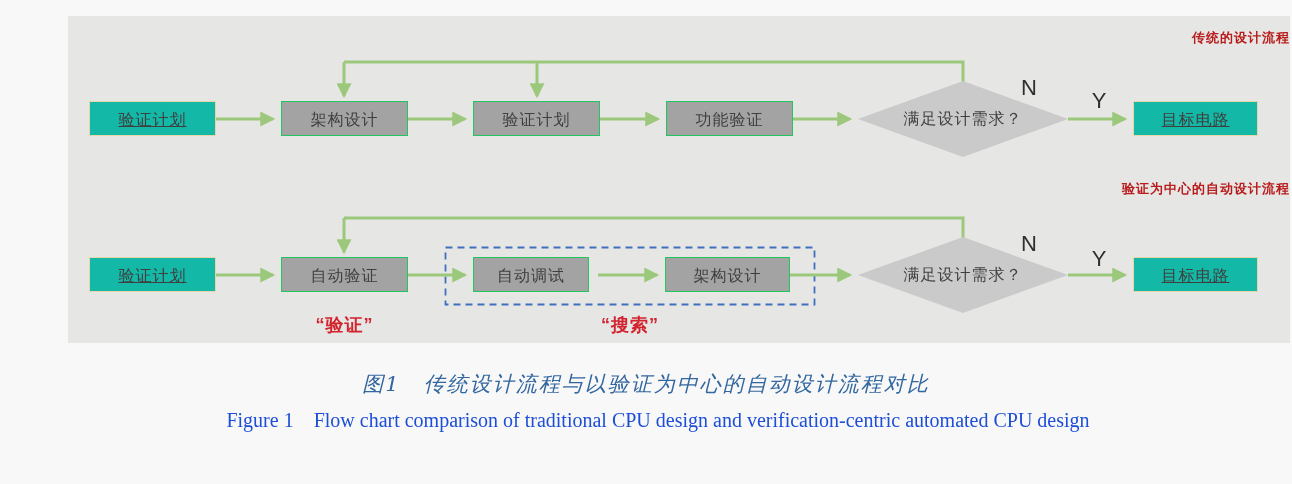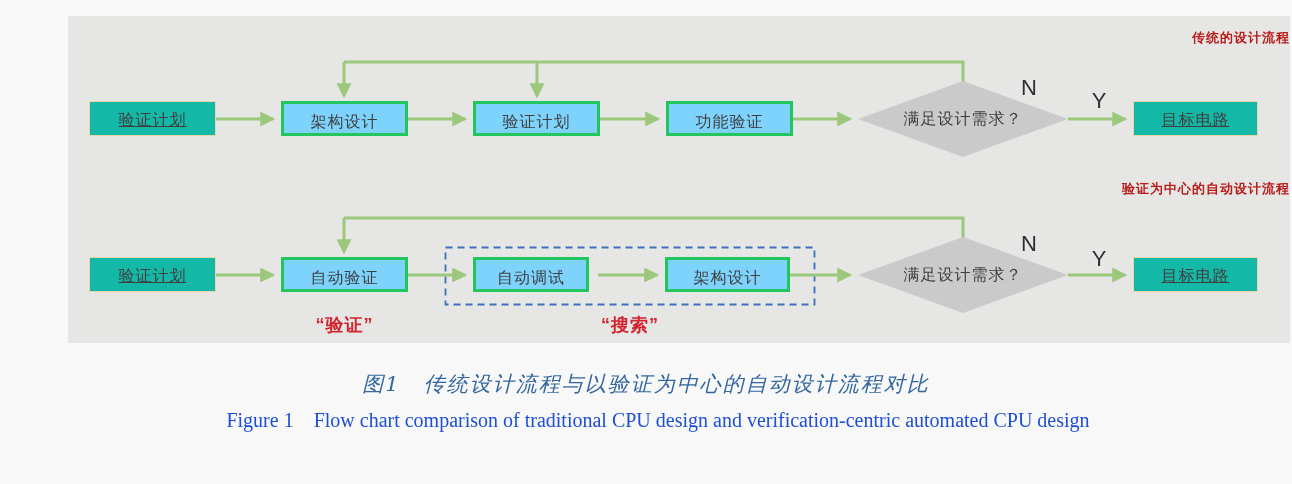--- a/index.html
+++ b/index.html
@@ -37,22 +37,22 @@
     font-size:16px;color:#3f3f3f;
     letter-spacing:1px;
     box-sizing:border-box;
   }
   .node-beige{
     background:#14b8a6;
     border:1px solid #e9d6a6;
     text-decoration:underline;
   }
   .node-green{
-    background:#7dd3fc;
-    border:3px solid #22c55e;
+    background:#a3a3a3;
+    border:1px solid #22c55e;
     text-align:center;
   }
   .diamond{
     position:absolute;
     width:210px;height:76px;
     background:#cacaca;
     clip-path:polygon(50% 0,100% 50%,50% 100%,0 50%);
     display:flex;align-items:center;justify-content:center;
     font-size:16px;color:#3f3f3f;
     letter-spacing:1px;

